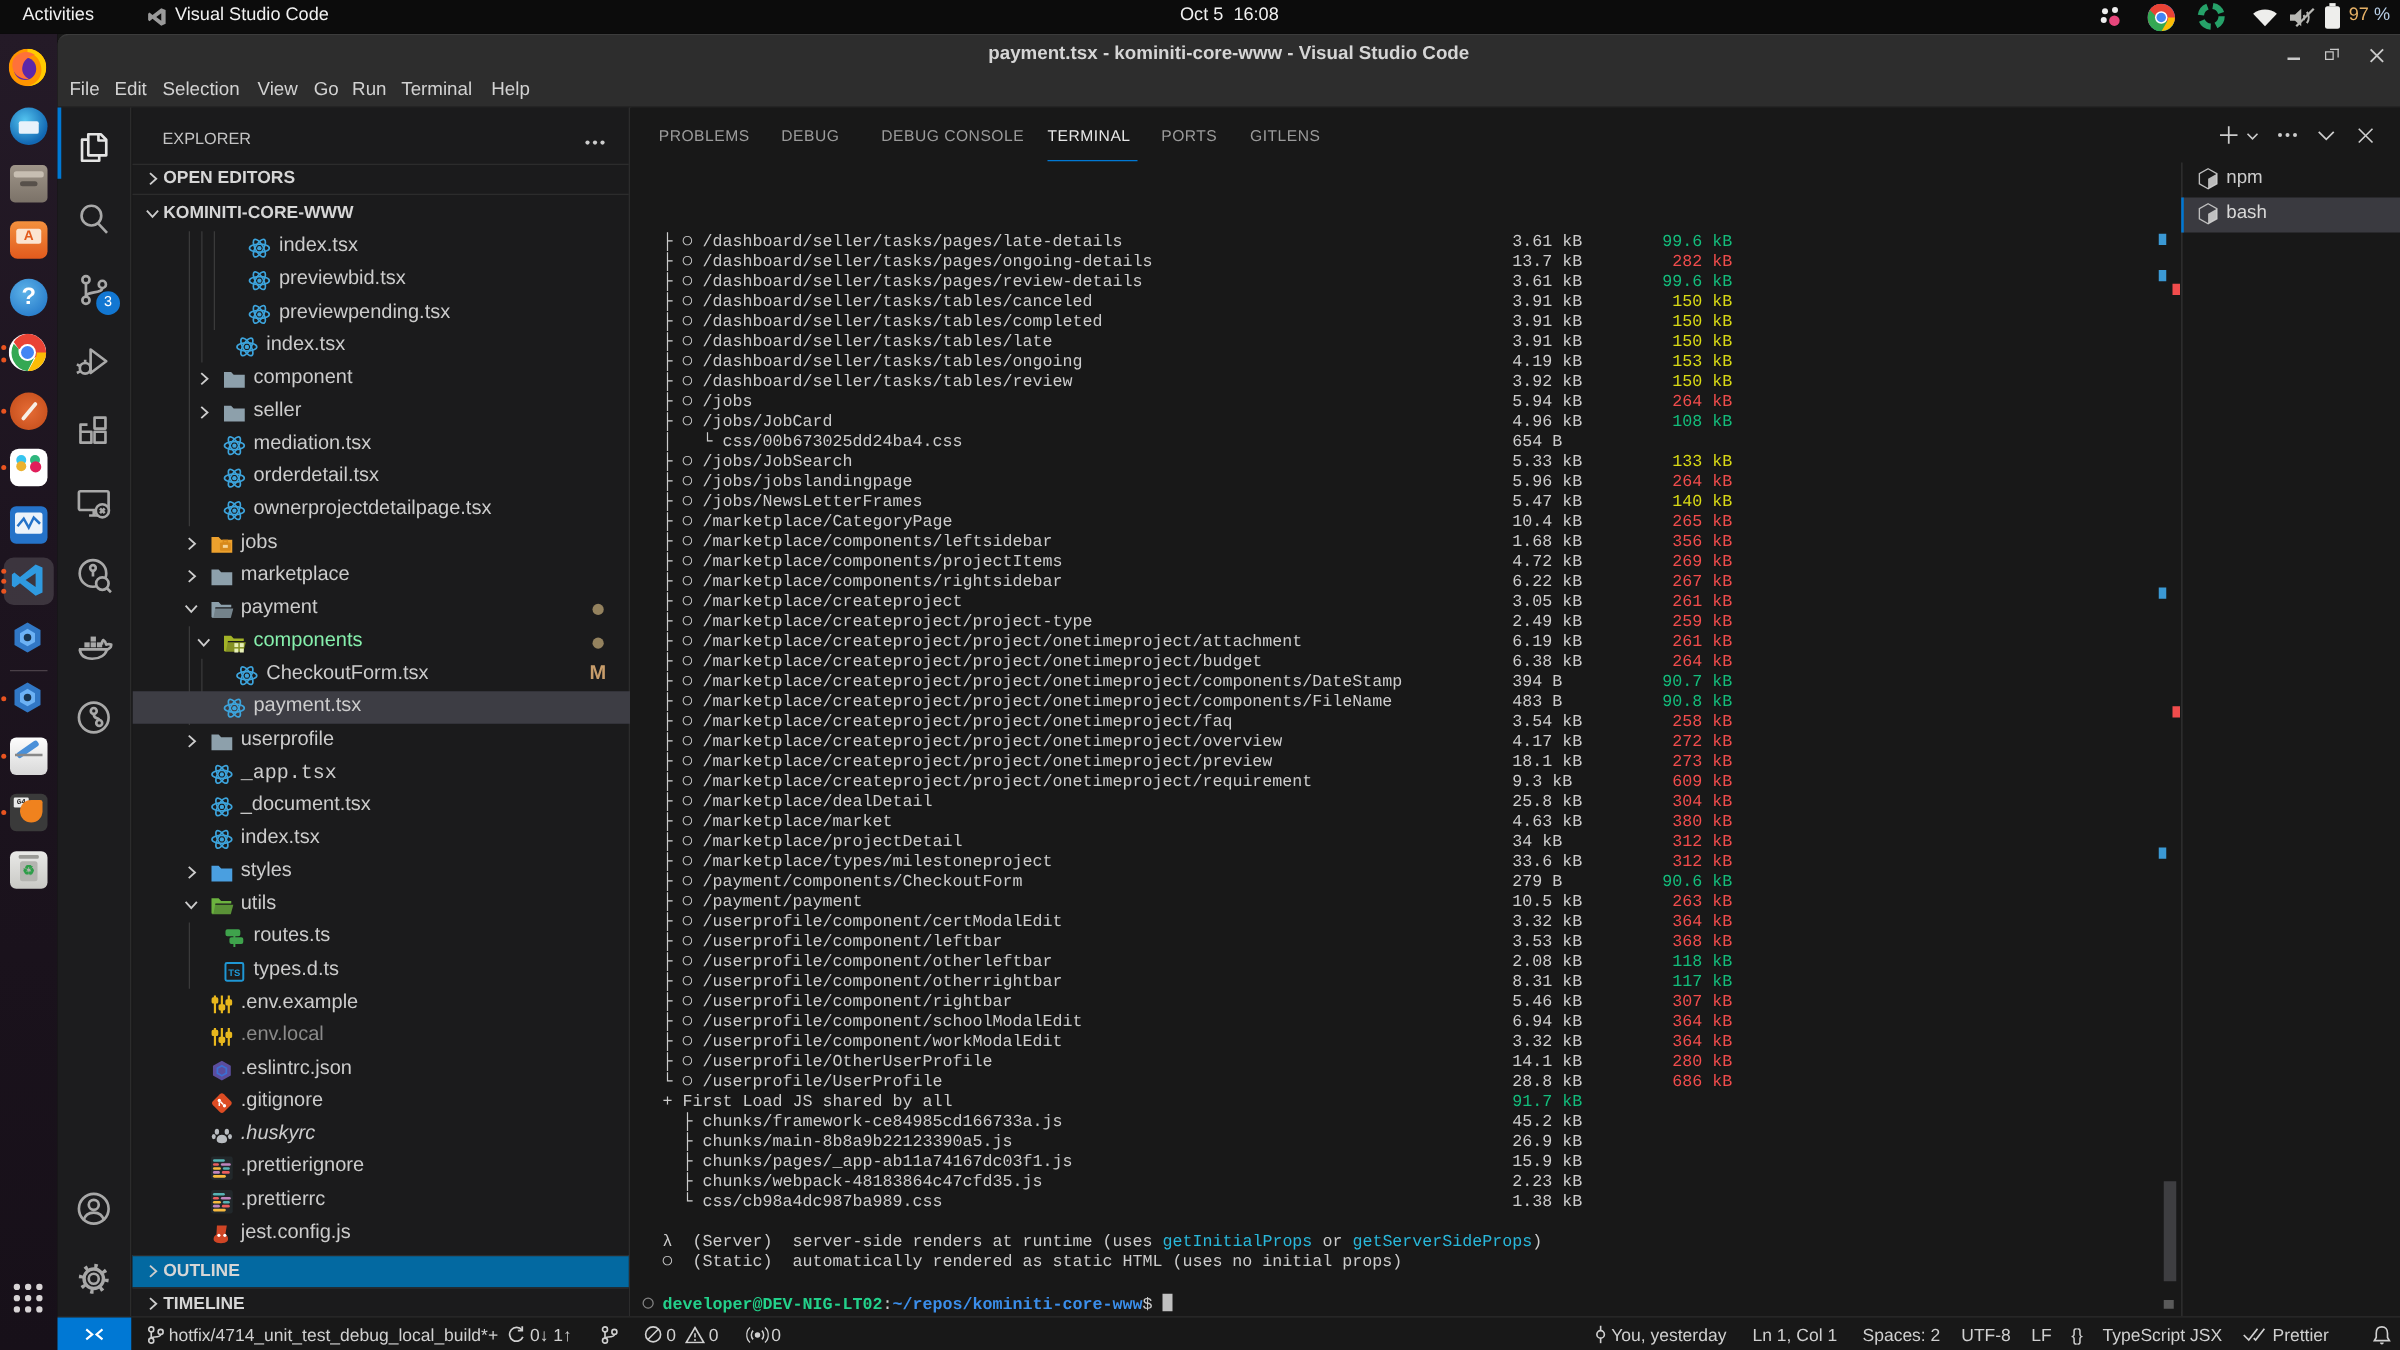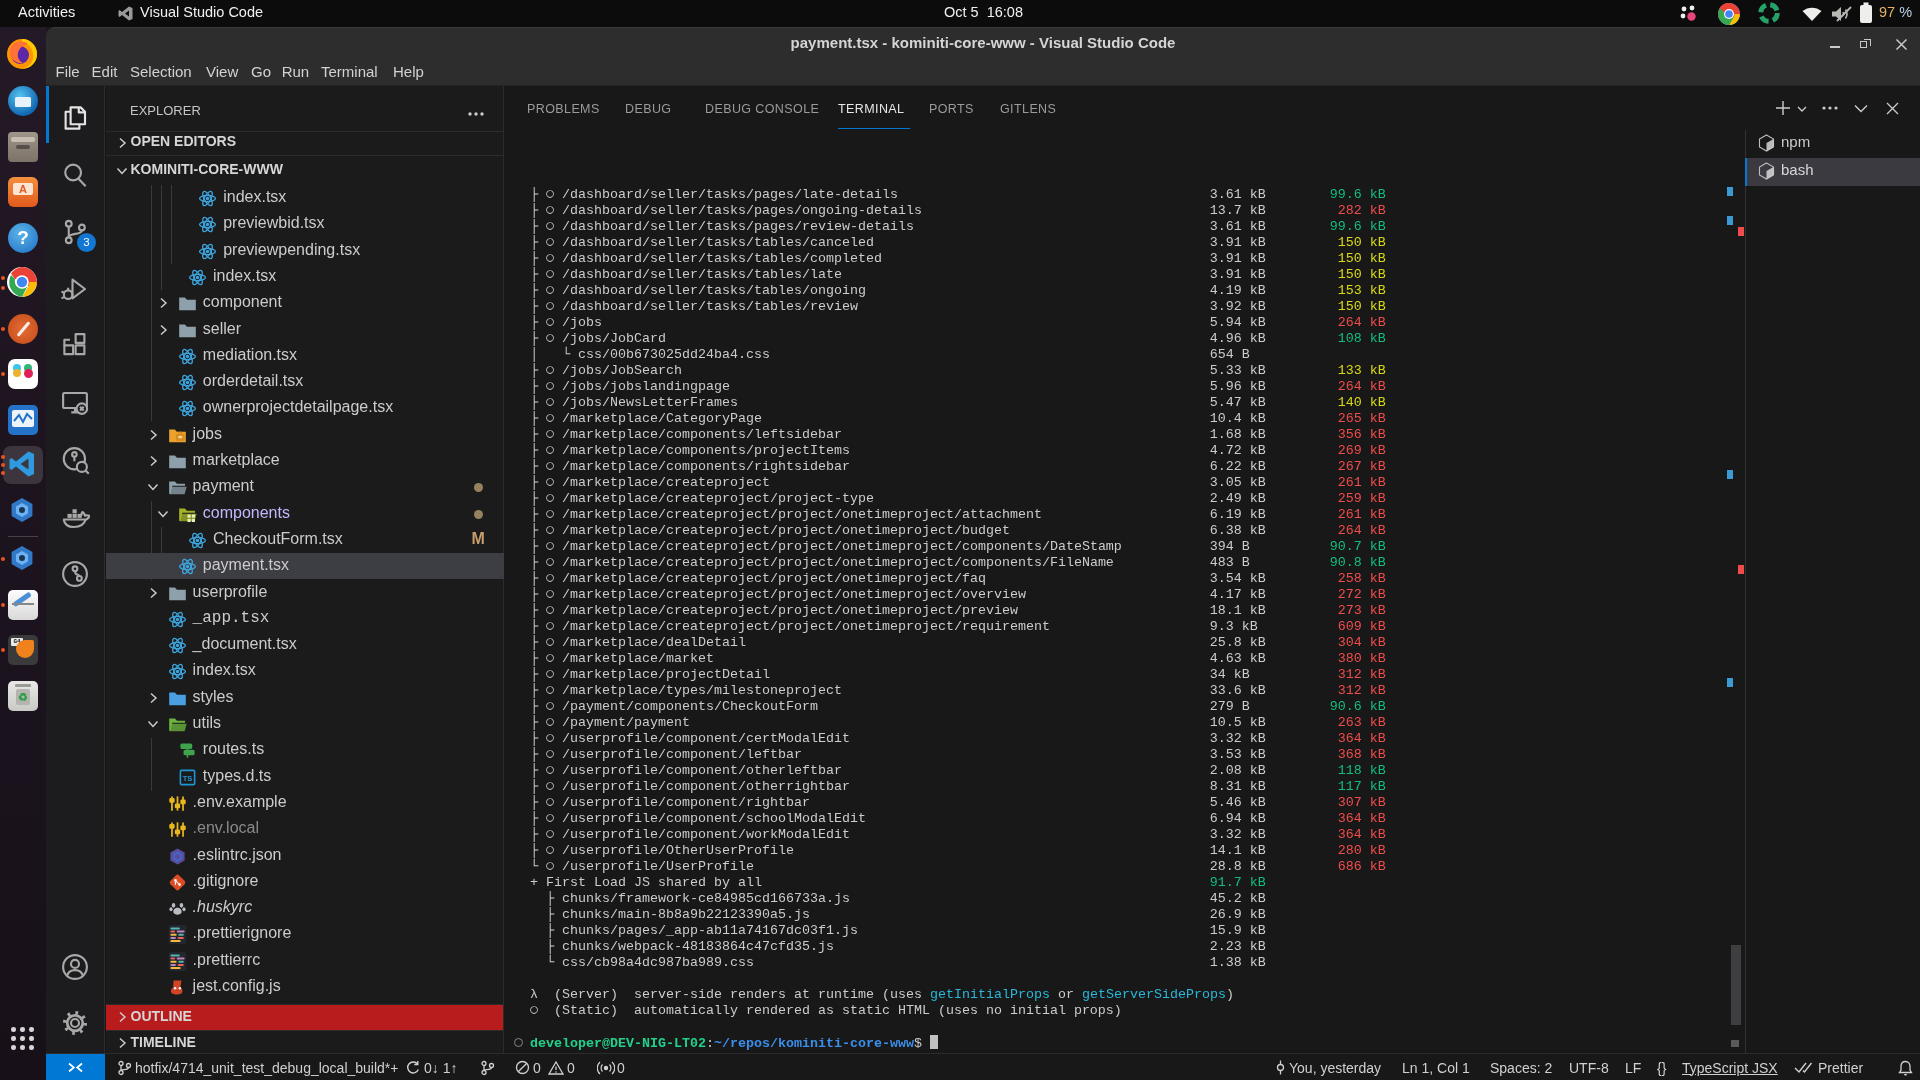--- a/index.html
+++ b/index.html
@@ -454,21 +454,21 @@
           <span style="position:absolute;left:72.3px;top:4px;"><svg width="19" height="19" viewBox="0 0 24 24" style="">
               <path d="M1.5 4.5 h7.2 l2.6 2.8 h10.2 v2.6 h-16 l-2 10 h-2 z" fill="#a3b327"></path>
               <path d="M4.6 11 h19 l-2.6 9.6 h-19 z" fill="#a3b327" opacity="0.78"></path>
               <g fill="#e8f0b8">
                 <rect x="12" y="12" width="4" height="4"></rect>
                 <rect x="17.5" y="12" width="4" height="4"></rect>
                 <rect x="12" y="17.5" width="4" height="4"></rect>
                 <rect x="17.5" y="17.5" width="4" height="4"></rect>
               </g>
             </svg></span>
-          <span style="position:absolute;left:97.3px;top:3px;color:#c4b5fd;">components</span>
+          <span style="position:absolute;left:97.3px;top:3px;color:#86efac;">components</span>
           <span style="position:absolute;left:368px;top:9px;width:9px;height:9px;border-radius:50%;background:#94825e;"></span>
         </div>
         <div style="position:absolute;left:0;top:526.9px;width:399px;height:26.3px;font-size:16px;">
           <span style="position:absolute;left:82.5px;top:4px;"><svg width="19" height="19" viewBox="0 0 24 24" style="">
               <g fill="none" stroke="#3da4dc" stroke-width="1.7">
                 <ellipse cx="12" cy="12" rx="10" ry="4"></ellipse>
                 <ellipse cx="12" cy="12" rx="10" ry="4" transform="rotate(60 12 12)"></ellipse>
                 <ellipse cx="12" cy="12" rx="10" ry="4" transform="rotate(120 12 12)"></ellipse>
               </g>
               <circle cx="12" cy="12" r="2.2" fill="#3da4dc"></circle>
@@ -651,21 +651,21 @@
         <div style="position:absolute;left:0;top:974.0px;width:399px;height:26.3px;font-size:16px;">
           <span style="position:absolute;left:62.1px;top:4px;"><svg width="19" height="19" viewBox="0 0 24 24" style="">
               <path d="M7 3 h10 l-1.5 9 c3 1.5 3.5 5 2 7 c-2 2.5 -11 2.5 -13 0 c-1.5 -2 -1 -5.5 2 -7 z" fill="#cf4525"></path>
               <circle cx="9" cy="13" r="1.6" fill="#fff"></circle>
               <circle cx="15" cy="13" r="1.6" fill="#fff"></circle>
             </svg></span>
           <span style="position:absolute;left:87.1px;top:3px;color:#cccccc;">jest.config.js</span>
         </div>
       </div>
  </div>
- <div style="position:absolute;left:0;top:918px;width:100%;height:26px;border-top:1px solid #2c2c2c;background:#b91c1c;padding-left:23px;">
+ <div style="position:absolute;left:0;top:918px;width:100%;height:26px;border-top:1px solid #2c2c2c;background:#0369a1;padding-left:23px;">
   <span style="position:absolute;left:8px;top:4px;"><svg width="16" height="16" viewBox="0 0 16 16" style="">
           <path d="M6 3.5 L11 8 L6 12.5" fill="none" stroke="#cccccc" stroke-width="1.5"></path>
         </svg></span>
   <span style="position:absolute;left:25px;top:3px;color:#d6d6d6;font-size:14px;font-weight:bold;">OUTLINE</span>
  </div>
  <div style="position:absolute;left:0;top:944px;width:100%;height:23.5px;border-top:1px solid #2c2c2c;background:#1b1b1c;">
   <span style="position:absolute;left:8px;top:4px;"><svg width="16" height="16" viewBox="0 0 16 16" style="">
           <path d="M6 3.5 L11 8 L6 12.5" fill="none" stroke="#cccccc" stroke-width="1.5"></path>
         </svg></span>
   <span style="position:absolute;left:25px;top:3px;color:#d6d6d6;font-size:14px;font-weight:bold;">TIMELINE</span>
@@ -852,21 +852,21 @@
           <path d="M7.5 0.5 V4.5 M7.5 10.5 V14.5"></path>
         </g>
       </svg>
     </span>
     <span style="position:absolute;left:1243px;top:0;height:27px;display:inline-flex;align-items:center;">You, yesterday</span>
  <span style="position:absolute;left:1356px;top:0;height:27px;display:inline-flex;align-items:center;">Ln 1, Col 1</span>
  <span style="position:absolute;left:1444px;top:0;height:27px;display:inline-flex;align-items:center;">Spaces: 2</span>
  <span style="position:absolute;left:1523px;top:0;height:27px;display:inline-flex;align-items:center;">UTF-8</span>
  <span style="position:absolute;left:1579px;top:0;height:27px;display:inline-flex;align-items:center;">LF</span>
  <span style="position:absolute;left:1611px;top:0;height:27px;display:inline-flex;align-items:center;">{}</span>
-    <span style="position:absolute;left:1636px;top:0;height:27px;display:inline-flex;align-items:center;text-decoration:underline;">TypeScript JSX</span>
+    <span style="position:absolute;left:1636px;top:0;height:27px;display:inline-flex;align-items:center;">TypeScript JSX</span>
  <span style="position:absolute;left:1748px;top:0;height:27px;display:inline-flex;align-items:center;">
       <svg width="20" height="13" viewBox="0 0 20 13" style="">
         <g fill="none" stroke="#d0d0d0" stroke-width="1.4">
           <path d="M1 7 L5 11 L12 2"></path>
           <path d="M9 9.5 L10.5 11 L17.5 2"></path>
         </g>
       </svg>
     </span>
     <span style="position:absolute;left:1772px;top:0;height:27px;display:inline-flex;align-items:center;">Prettier</span>
  <span style="position:absolute;left:1852px;top:0;height:27px;display:inline-flex;align-items:center;">

